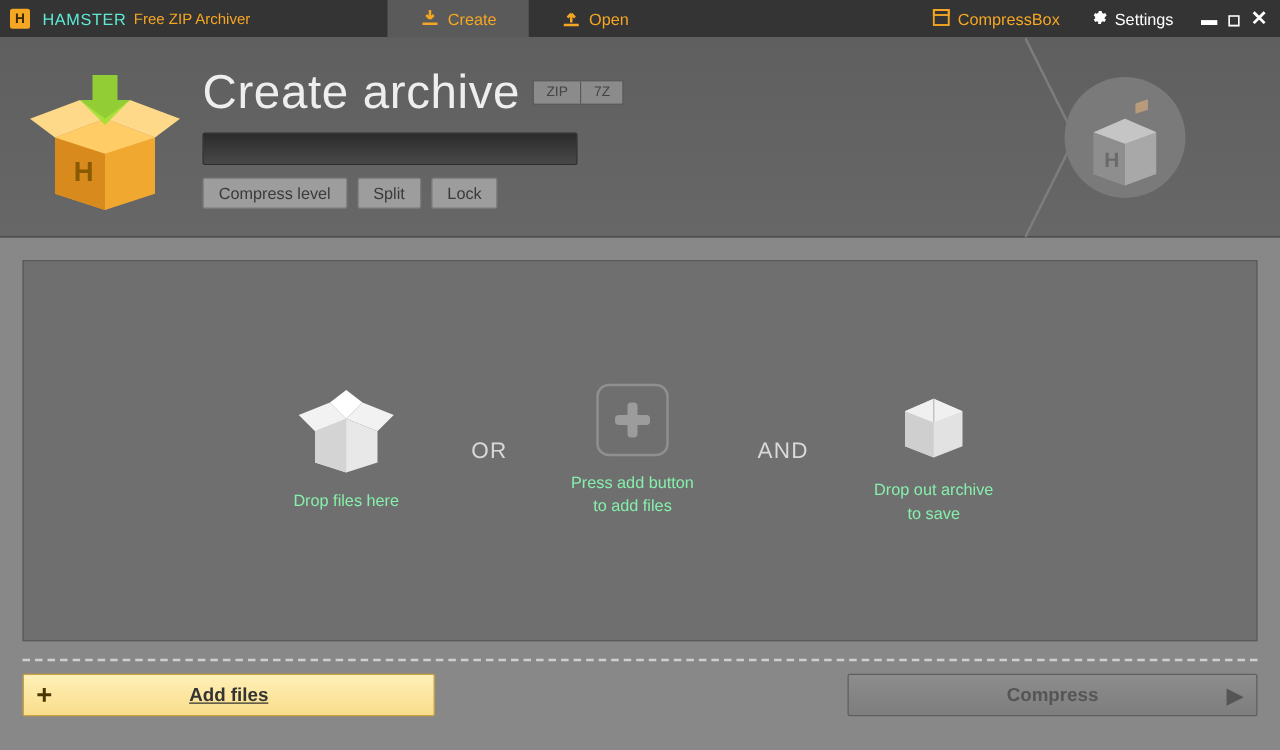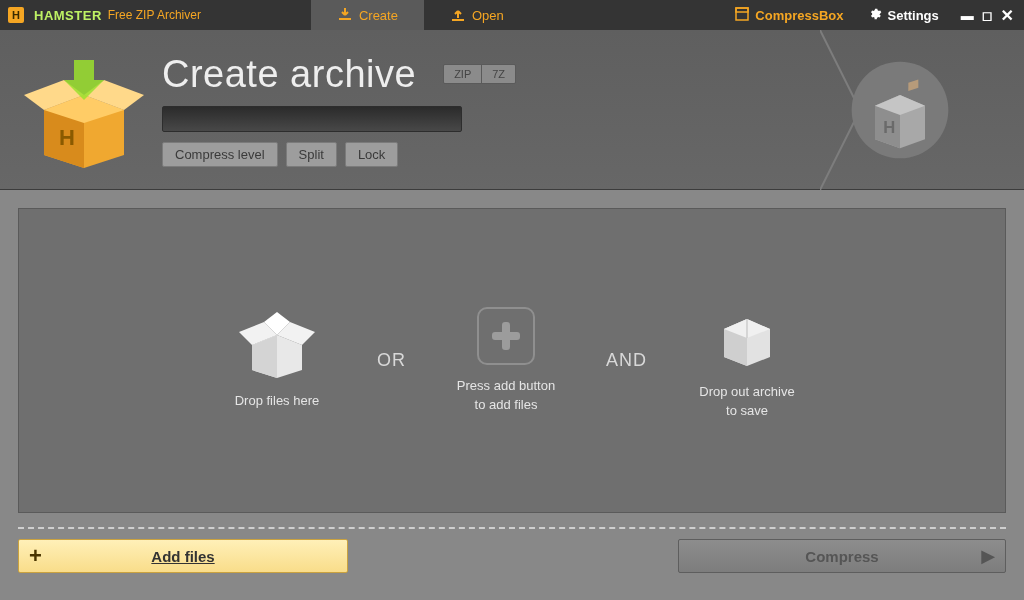--- a/index.html
+++ b/index.html
@@ -5,63 +5,63 @@
   * { box-sizing: border-box; margin: 0; padding: 0; }
   body {
     width: 1024px; height: 600px;
     background: #888; font-family: "Segoe UI", Arial, sans-serif;
     overflow: hidden; color: #fff;
   }
   
   .topbar { height: 30px; background: #343434; display: flex; align-items: stretch; font-size: 13px; }
   .logo-h { width: 16px; height: 16px; background: #f5a623; border-radius: 2px; color: #3a2a00; font-weight: bold; font-size: 11px; display:flex; align-items:center; justify-content:center; margin: 7px 10px 0 8px; }
   .brand { display:flex; align-items:center; }
-  .brand-strong { font-weight:700; color:#bef264; letter-spacing:0.5px; }
+  .brand-strong { font-weight:400; color:#5eead4; letter-spacing:0.5px; }
   .brand-sub { color:#f5a623; margin-left:6px; font-size:12px; }
   .spacer { flex:1; }
   .tab { display:flex; align-items:center; padding:0 26px; cursor:pointer; color:#f5a623; gap:6px;}
   .tab.active { background:#5a5a5a; }
   .tab .ico { width:16px; height:16px; display:flex; align-items:center; justify-content:center;}
-  .right-btn { display:flex; align-items:center; gap:6px; padding:0 12px; color:#f5a623; cursor:pointer;font-weight:bold;}
+  .right-btn { display:flex; align-items:center; gap:6px; padding:0 12px; color:#f5a623; cursor:pointer;}
   .right-btn.white { color:#fff;}
   .winctl { display:flex; align-items:center; gap:8px; padding:0 10px; color:#fff;}
   .winctl span { cursor:pointer; font-weight:bold;}
 
   
   .header {
     height: 160px; background: linear-gradient(#5f5f5f,#676767);
     display:flex; align-items:center; padding:0 24px; position:relative;
     border-bottom:1px solid #3c3c3c;
   }
   .boxicon { width:120px; height:120px; position:relative; margin-right:18px; }
   .hbody {
     flex:1; display:flex; flex-direction:column; gap:10px;
   }
-  .h1line { display:flex; align-items:center; gap:27px;}
+  .h1line { display:flex; align-items:center; gap:10px;}
   .h1 { font-size:38px; font-weight:300; color:#eee; letter-spacing:0.5px;}
   .fmt-pill { display:flex; border:1px solid #5a5a5a; border-radius:2px; overflow:hidden; font-size:11px;}
   .fmt-pill span { padding:3px 10px; background:#8b8b8b; color:#444; cursor:pointer;}
   .fmt-pill span:first-child { border-right:1px solid #5a5a5a;}
   .nameinput { width:300px; height:26px; background:linear-gradient(#2b2b2b,#484848); border:1px solid #2d2d2d; border-radius:2px;}
   .optrow { display:flex; gap:8px;align-items:flex-end;}
   .optbtn { background:#9d9d9d; color:#3a3a3a; padding:4px 12px; font-size:13px; border:1px solid #7b7b7b; border-radius:2px; cursor:pointer;}
 
   .arrowwrap { width:160px; height:160px; position:relative; display:flex; align-items:center; justify-content:center;}
   .arrowwrap svg { position:absolute; left:-20px; top:0;}
   .graybox { width:100px; height:100px; position:relative; z-index:2;}
 
   
   .mainzone {
     margin:18px 18px 0 18px; height:305px;
     background:#6f6f6f; border:1px solid #5a5a5a;
     display:flex; align-items:center; justify-content:center; gap:30px;
     color:#d8d8d8; font-size:13px;
   }
   .dz-col { display:flex; flex-direction:column; align-items:center; text-align:center; width:140px;}
-  .dz-col .cap { margin-top:12px; line-height:1.4; color:#e5e5e5;}
+  .dz-col .cap { margin-top:12px; line-height:1.4; color:#86efac;}
   .dz-sep { font-size:18px; color:#d8d8d8; font-weight:300; letter-spacing:1px;text-align:right;}
   .plusbtn { width:58px; height:58px; border:2px solid #8f8f8f; border-radius:10px; display:flex; align-items:center; justify-content:center;}
   .plusbtn svg { fill:#9c9c9c;}
 
   
   .dashed { margin:14px 18px 0 18px; border-top:2px dashed #cfcfcf; height:0;}
 
   
   .bottom { display:flex; margin:10px 18px 0 18px; gap:330px; align-items:center;}
   .addfiles { display:flex; align-items:center; gap:10px; background:linear-gradient(#fff0b8,#f9dd8a); border:1px solid #caa23f; height:34px; width:330px; border-radius:2px; cursor:pointer; justify-content:center; position:relative;}

